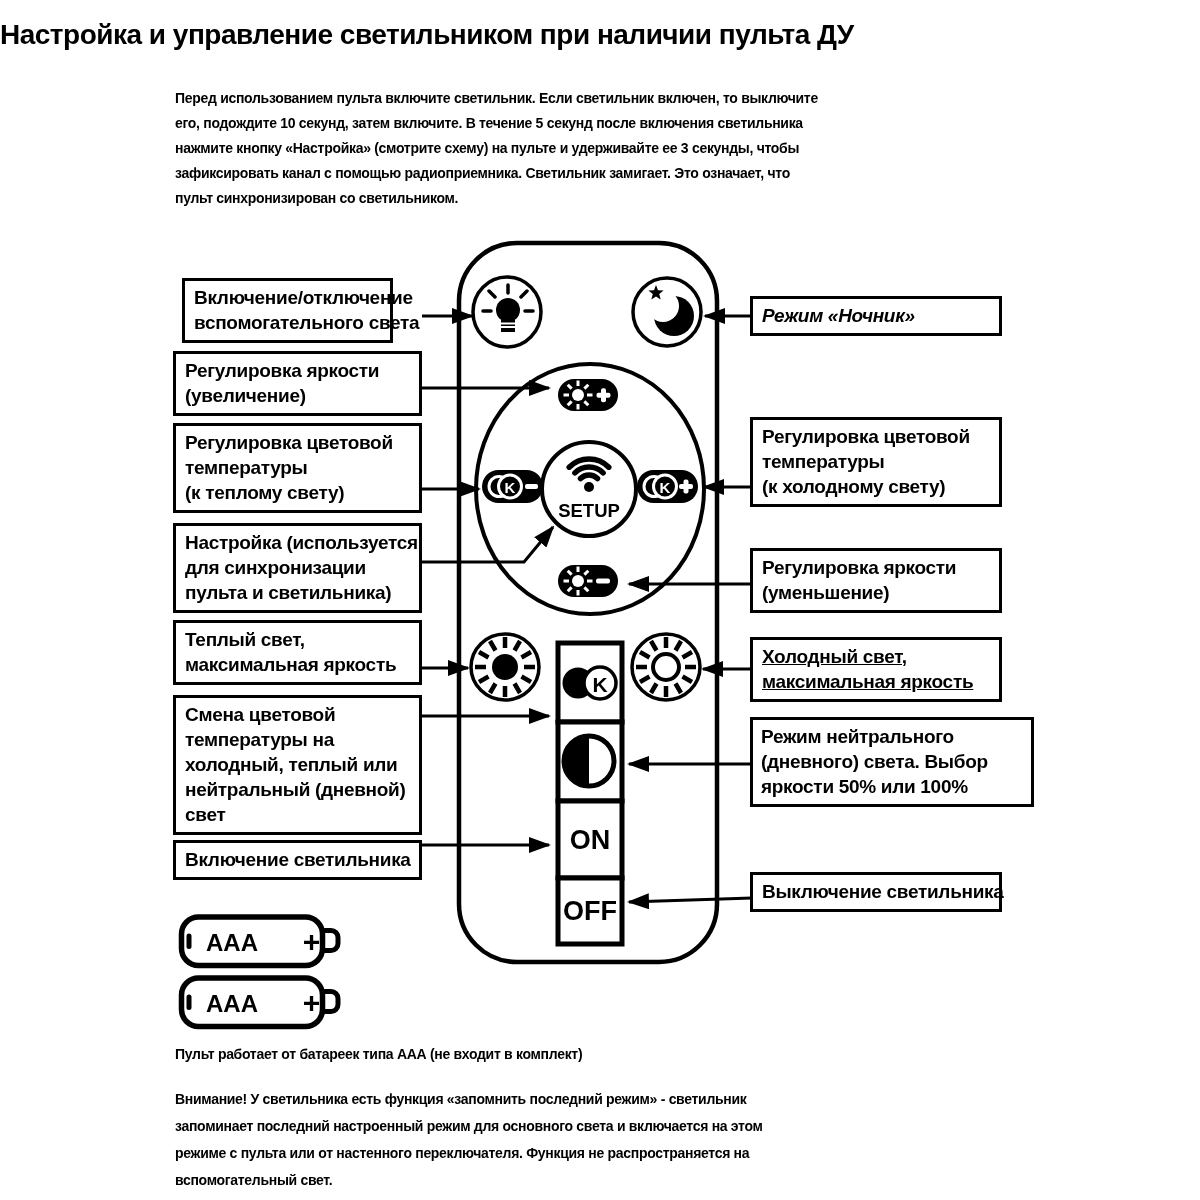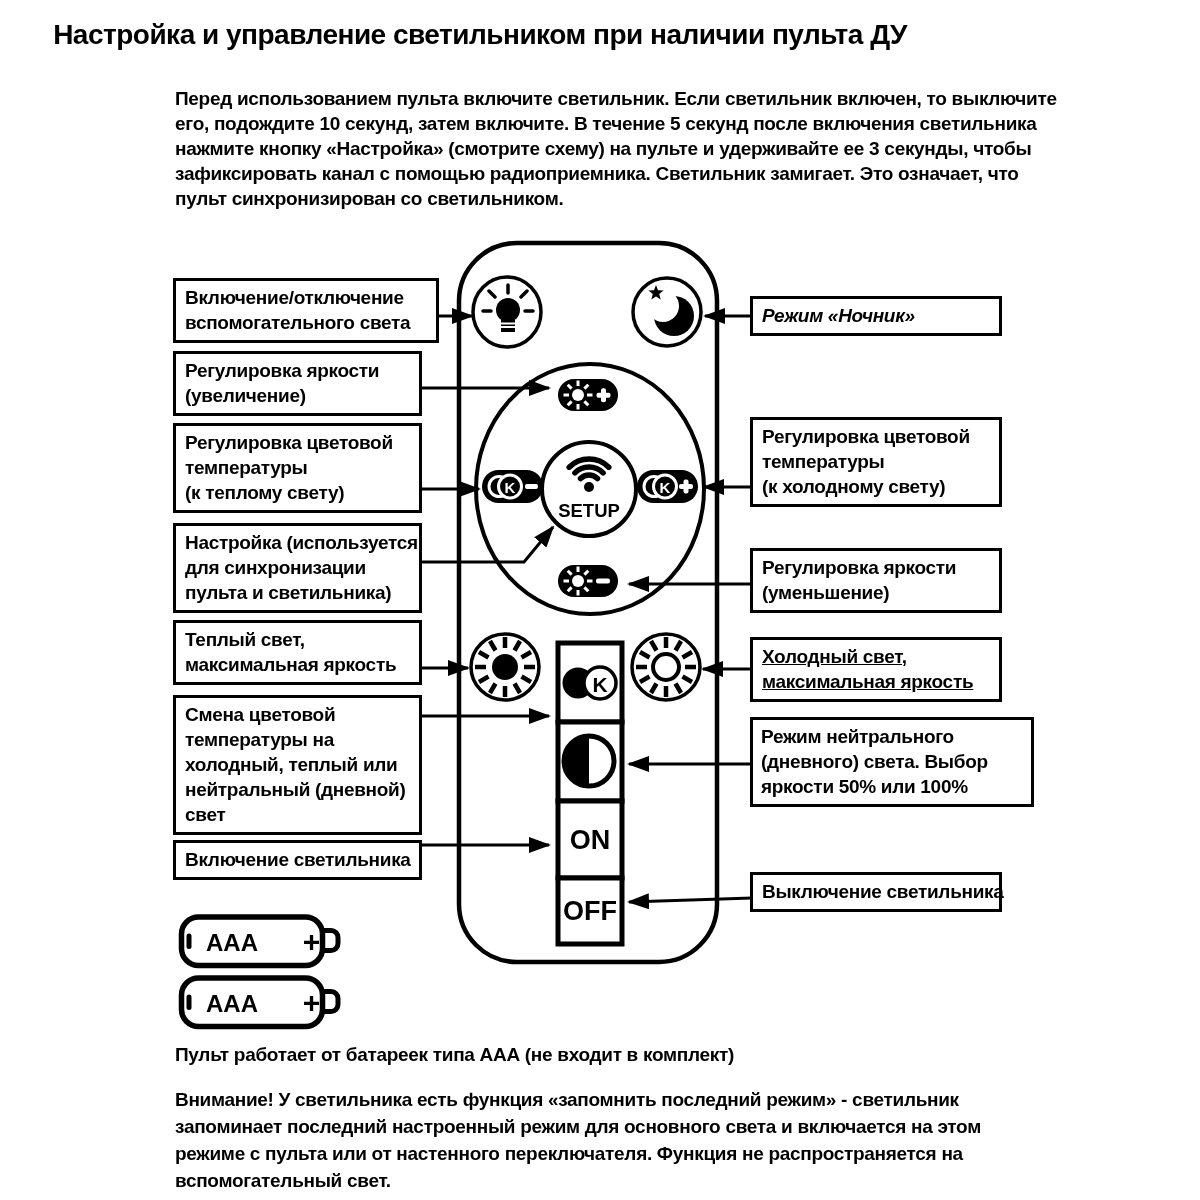--- a/index.html
+++ b/index.html
@@ -3,25 +3,25 @@
 <meta charset="utf-8">
 <style>
   html,body{margin:0;padding:0;background:#ffffff;}
   .page{
     position:relative;width:1200px;height:1200px;background:#ffffff;
     font-family:"Liberation Sans","DejaVu Sans",sans-serif;
     color:#000;overflow:hidden;
   }
   .title{
     position:absolute;top:18px;left:0;width:960px;margin:0;
-    text-align:center;font-size:28px;font-weight:700;line-height:34px;
+    font-size:28px;font-weight:700;line-height:34px;
     letter-spacing:-0.5px;white-space:nowrap;
   }
   .para{
-    position:absolute;margin:0;font-size:19px;font-weight:700;
+    position:absolute;margin:0;font-size:14px;font-weight:700;
     letter-spacing:-0.3px;white-space:pre;line-height:25px;
   }
   .intro{top:86px;left:175px;width:900px;}
   .caption{top:1042px;left:175px;width:900px;}
   .warning{top:1086px;left:175px;width:920px;line-height:27px;}
   .diagram{position:absolute;top:0;left:0;width:1200px;height:1200px;}
   .callout{
     position:absolute;box-sizing:border-box;background:#fff;
     border:3px solid #000;padding:4px 9px 5px 9px;
     font-size:19px;font-weight:700;line-height:25px;letter-spacing:-0.3px;
@@ -188,21 +188,21 @@
       <path d="M422 845 L549 845" marker-end="url(#ah)"></path>
       <path d="M752 316 L705 316" marker-end="url(#ah)"></path>
       <path d="M752 487 L704 487" marker-end="url(#ah)"></path>
       <path d="M752 584 L629 584" marker-end="url(#ah)"></path>
       <path d="M752 669 L703 669" marker-end="url(#ah)"></path>
       <path d="M752 764 L629 764" marker-end="url(#ah)"></path>
       <path d="M752 898 L629 902" marker-end="url(#ah)"></path>
     </g>
   </svg>
 
-  <div class="callout" style="top:278px;left:173px;width:266px;">Включение/отключение
+  <div class="callout" style="top:278px;left:182px;width:211px;">Включение/отключение
 вспомогательного света</div>
   <div class="callout" style="top:351px;left:173px;width:249px;">Регулировка яркости
 (увеличение)</div>
   <div class="callout" style="top:423px;left:173px;width:249px;">Регулировка цветовой
 температуры
 (к теплому свету)</div>
   <div class="callout" style="top:523px;left:173px;width:249px;">Настройка (используется
 для синхронизации
 пульта и светильника)</div>
   <div class="callout" style="top:620px;left:173px;width:249px;">Теплый свет,

